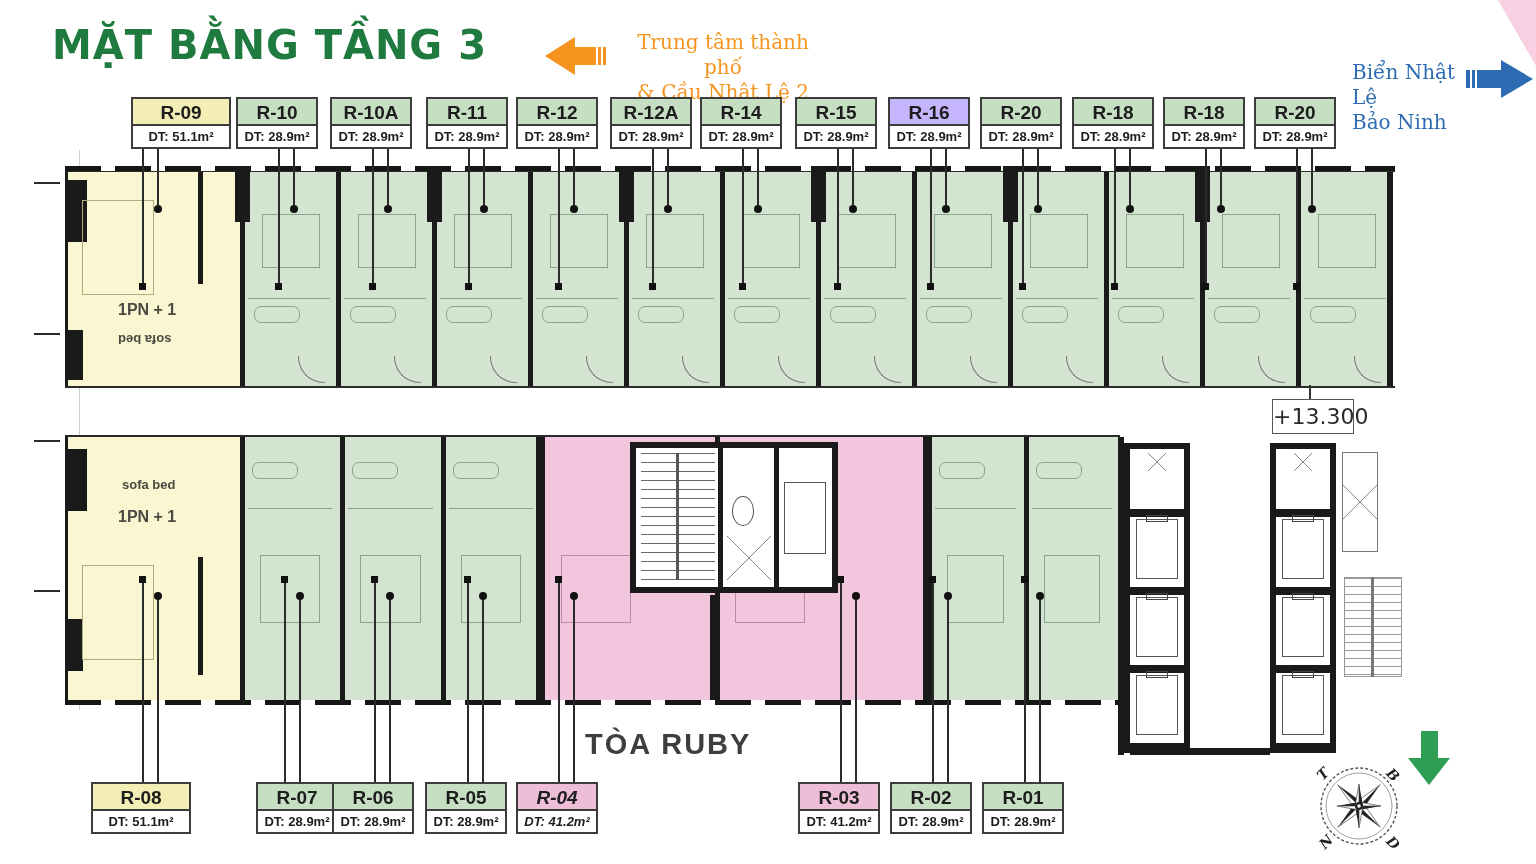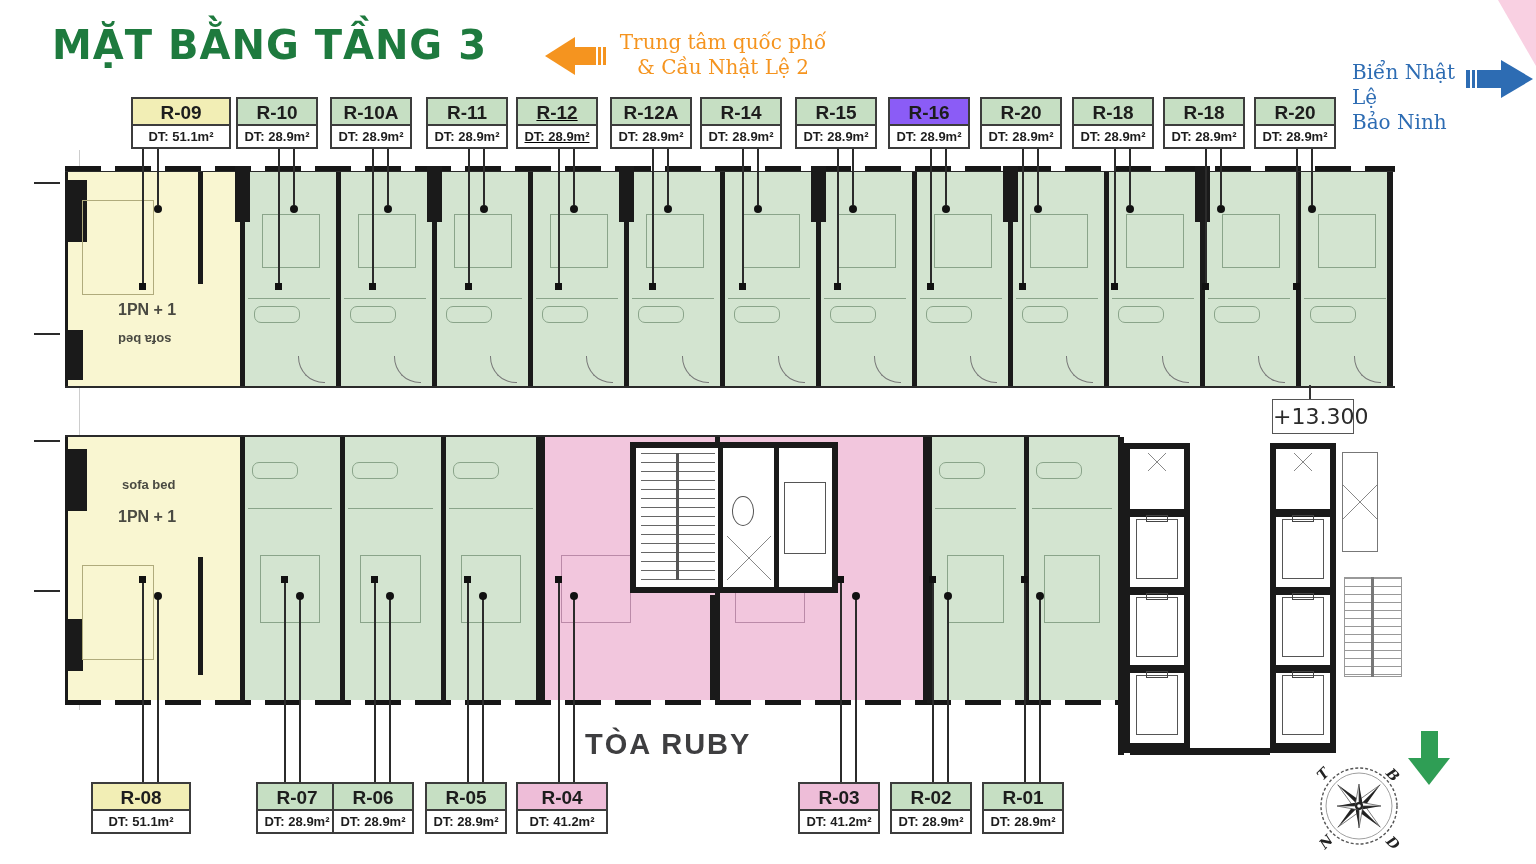--- a/index.html
+++ b/index.html
@@ -56,21 +56,21 @@
 
 <div id="canvas">
 
   <div class="abs" id="title">MẶT BẰNG TẦNG 3</div>
 
   <div class="abs tri" id="city-arrow-head"></div>
   <div class="abs" id="city-arrow-stem"></div>
   <div class="abs slit" style="left:596px;"></div>
   <div class="abs slit" style="left:601px;"></div>
   <div class="abs serif" id="city-text">
-    <div>Trung tâm quốc phố</div>
+    <div>Trung tâm thành phố</div>
     <div>&amp; Cầu Nhật Lệ 2</div>
   </div>
 
   <div class="abs serif" id="beach-text">
     <div>Biển Nhật Lệ</div>
     <div>Bảo Ninh</div>
   </div>
   <div class="abs" id="beach-arrow-stem"></div>
   <div class="abs slit2" style="left:1470px;"></div>
   <div class="abs slit2" style="left:1475px;"></div>
@@ -225,21 +225,21 @@
       <div class="abs leadline" style="left: 387px; top: 149px; height: 56px;"></div>
       <div class="abs leaddot" style="left: 384px; top: 205px;"></div>
       <div class="abs ulabel" style="left: 426px; top: 97px; width: 82px;">
         <div class="hd" style="background: rgb(198, 223, 195);">R-11</div>
         <div class="ar">DT: 28.9m²</div>
       </div>
       <div class="abs leadline" style="left: 468px; top: 149px; height: 134px;"></div>
       <div class="abs leadsq" style="left: 465px; top: 283px;"></div>
       <div class="abs leadline" style="left: 483px; top: 149px; height: 56px;"></div>
       <div class="abs leaddot" style="left: 480px; top: 205px;"></div>
-      <div class="abs ulabel" style="left: 516px; top: 97px; width: 82px; text-decoration: underline;">
+      <div class="abs ulabel" style="left: 516px; top: 97px; width: 82px;">
         <div class="hd" style="background: rgb(198, 223, 195);">R-12</div>
         <div class="ar">DT: 28.9m²</div>
       </div>
       <div class="abs leadline" style="left: 558px; top: 149px; height: 134px;"></div>
       <div class="abs leadsq" style="left: 555px; top: 283px;"></div>
       <div class="abs leadline" style="left: 573px; top: 149px; height: 56px;"></div>
       <div class="abs leaddot" style="left: 570px; top: 205px;"></div>
       <div class="abs ulabel" style="left: 610px; top: 97px; width: 82px;">
         <div class="hd" style="background: rgb(198, 223, 195);">R-12A</div>
         <div class="ar">DT: 28.9m²</div>
@@ -258,21 +258,21 @@
       <div class="abs leaddot" style="left: 754px; top: 205px;"></div>
       <div class="abs ulabel" style="left: 795px; top: 97px; width: 82px;">
         <div class="hd" style="background: rgb(198, 223, 195);">R-15</div>
         <div class="ar">DT: 28.9m²</div>
       </div>
       <div class="abs leadline" style="left: 837px; top: 149px; height: 134px;"></div>
       <div class="abs leadsq" style="left: 834px; top: 283px;"></div>
       <div class="abs leadline" style="left: 852px; top: 149px; height: 56px;"></div>
       <div class="abs leaddot" style="left: 849px; top: 205px;"></div>
       <div class="abs ulabel" style="left: 888px; top: 97px; width: 82px;">
-        <div class="hd" style="background: #8b5cf6;">R-16</div>
+        <div class="hd" style="background: #c4b5fd;">R-16</div>
         <div class="ar">DT: 28.9m²</div>
       </div>
       <div class="abs leadline" style="left: 930px; top: 149px; height: 134px;"></div>
       <div class="abs leadsq" style="left: 927px; top: 283px;"></div>
       <div class="abs leadline" style="left: 945px; top: 149px; height: 56px;"></div>
       <div class="abs leaddot" style="left: 942px; top: 205px;"></div>
       <div class="abs ulabel" style="left: 980px; top: 97px; width: 82px;">
         <div class="hd" style="background: rgb(198, 223, 195);">R-20</div>
         <div class="ar">DT: 28.9m²</div>
       </div>
@@ -329,21 +329,21 @@
       <div class="abs leadline" style="left: 389px; top: 598px; height: 184px;"></div>
       <div class="abs leaddot" style="left: 386px; top: 592px;"></div>
       <div class="abs ulabel" style="left: 425px; top: 782px; width: 82px;">
         <div class="hd" style="background: rgb(198, 223, 195);">R-05</div>
         <div class="ar">DT: 28.9m²</div>
       </div>
       <div class="abs leadline" style="left: 467px; top: 582px; height: 200px;"></div>
       <div class="abs leadsq" style="left: 464px; top: 576px;"></div>
       <div class="abs leadline" style="left: 482px; top: 598px; height: 184px;"></div>
       <div class="abs leaddot" style="left: 479px; top: 592px;"></div>
-      <div class="abs ulabel" style="left: 516px; top: 782px; width: 92px;">
+      <div class="abs ulabel" style="left: 516px; top: 782px; width: 82px; font-style: italic;">
         <div class="hd" style="background: rgb(238, 189, 216);">R-04</div>
         <div class="ar">DT: 41.2m²</div>
       </div>
       <div class="abs leadline" style="left: 558px; top: 582px; height: 200px;"></div>
       <div class="abs leadsq" style="left: 555px; top: 576px;"></div>
       <div class="abs leadline" style="left: 573px; top: 598px; height: 184px;"></div>
       <div class="abs leaddot" style="left: 570px; top: 592px;"></div>
       <div class="abs ulabel" style="left: 798px; top: 782px; width: 82px;">
         <div class="hd" style="background: rgb(238, 189, 216);">R-03</div>
         <div class="ar">DT: 41.2m²</div>

